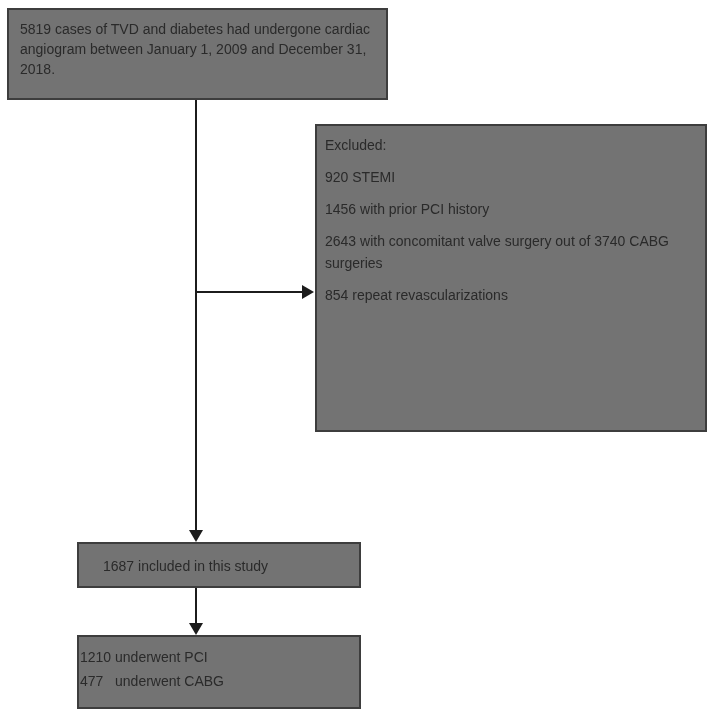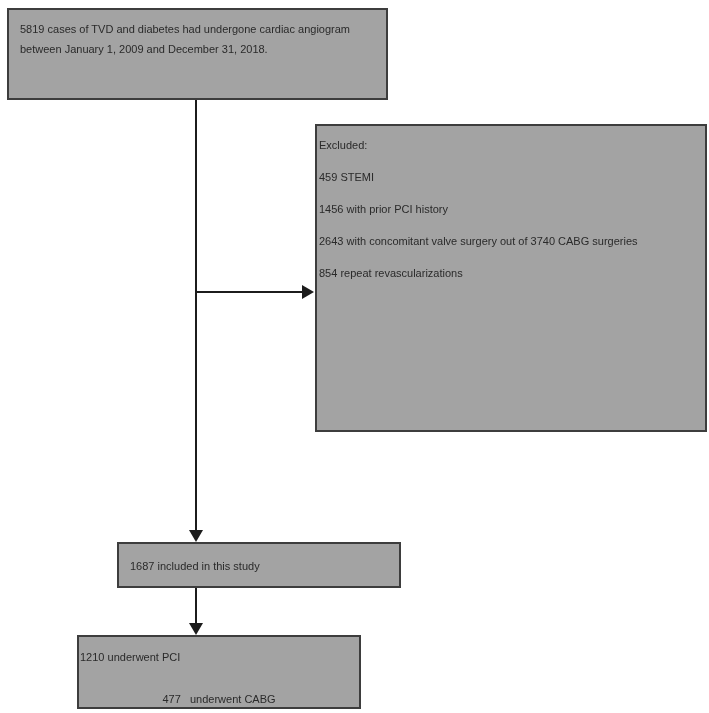--- a/index.html
+++ b/index.html
@@ -11,53 +11,52 @@
   .canvas {
     position: relative;
     width: 709px;
     height: 713px;
     background: #ffffff;
     overflow: hidden;
   }
   .flow-box {
     position: absolute;
     border: 2px solid #3d3d3d;
-    background: #a3a3a3;
-    font-size: 11px;
+    background: #737373;
+    font-size: 14px;
     color: #2a2a2a;
   }
   .box-top {
     left: 7px; top: 8px;
     width: 381px; height: 92px;
     padding: 9px 11px;
     line-height: 20px;
   }
   .box-excluded {
     left: 315px; top: 124px;
     width: 392px; height: 308px;
-    padding: 8px 2px;
+    padding: 8px 8px;
     line-height: 22px;
   }
   .box-excluded .excl-item { margin-top: 10px; }
   .box-excluded .excl-title { margin-top: 0; }
   .box-included {
     left: 77px; top: 542px;
     width: 284px; height: 46px;
-    padding: 11px 11px;
+    padding: 11px 24px;
     line-height: 22px;
-    margin-left: 40px;
   }
   .box-outcome {
     left: 77px; top: 635px;
     width: 284px; height: 74px;
     padding: 9px 1px;
     line-height: 22px;
   }
   .box-outcome .box-line { white-space: pre-wrap; }
-  .box-outcome .box-line + .box-line { margin-top: 20px; text-align: center; }
+  .box-outcome .box-line + .box-line { margin-top: 2px; }
 
   .line {
     position: absolute;
     background: #1c1c1c;
   }
   .v-line-main { left: 195px; top: 100px; width: 2px; height: 431px; }
   .v-line-lower { left: 195px; top: 588px; width: 2px; height: 36px; }
   .h-line-branch { left: 196px; top: 291px; width: 107px; height: 2px; }
 
   .arrowhead {
@@ -87,21 +86,21 @@
     <span>5819 cases of TVD and diabetes had undergone cardiac angiogram between January 1, 2009 and December 31, 2018.</span>
   </div>
 
   <div class="line v-line-main"></div>
 
   <div class="line h-line-branch"></div>
   <div class="arrowhead arrow-right"></div>
 
   <div class="flow-box box-excluded">
     <div class="excl-item excl-title">Excluded:</div>
-    <div class="excl-item">459 STEMI</div>
+    <div class="excl-item">920 STEMI</div>
     <div class="excl-item">1456 with prior PCI history</div>
     <div class="excl-item">2643 with concomitant valve surgery out of 3740 CABG surgeries</div>
     <div class="excl-item">854 repeat revascularizations</div>
   </div>
 
   <div class="arrowhead arrow-down arrow-down-included"></div>
 
   <div class="flow-box box-included">
     <span>1687 included in this study</span>
   </div>

